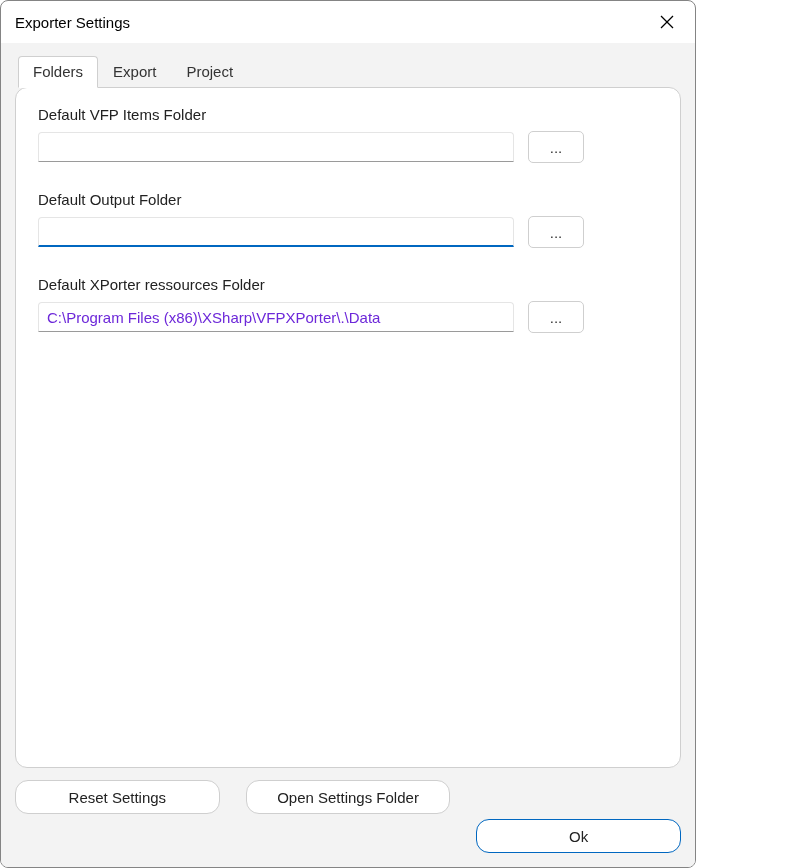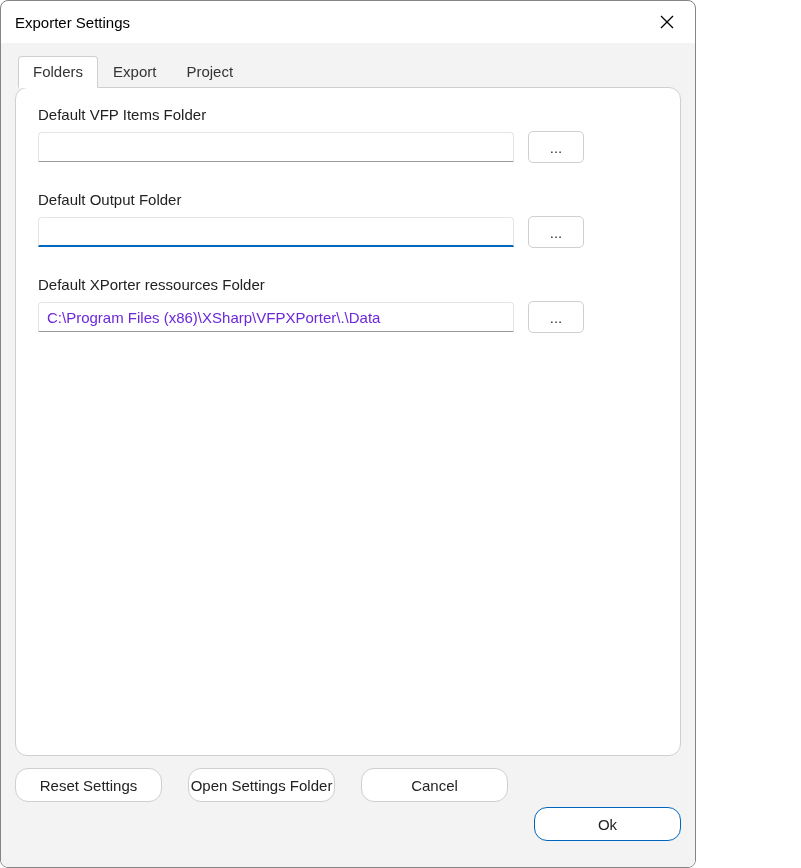--- a/index.html
+++ b/index.html
@@ -47,21 +47,21 @@
       cursor: pointer;
       border-radius: 4px;
     }
     .close-btn svg {
       width: 14px;
       height: 14px;
     }
     .client-area {
       flex: 1;
       background: #f3f3f3;
-      padding: 12px 14px 26px 14px;
+      padding: 12px 14px 14px 14px;
       display: flex;
       flex-direction: column;
     }
     .tab-control {
       display: flex;
       flex-direction: column;
       flex: 1;
     }
     .tab-strip {
       display: flex;
@@ -209,18 +209,17 @@
             <button class="browse-btn">...</button>
           </div>
         </div>
 
       </div>
     </div>
 
     <div class="button-bar">
       <button class="action-btn">Reset Settings</button>
       <button class="action-btn">Open Settings Folder</button>
-      <button class="action-btn">Cancel</button>
       <button class="action-btn default">Ok</button>
     </div>
 
   </div>
 </div>
 
 </body></html>

